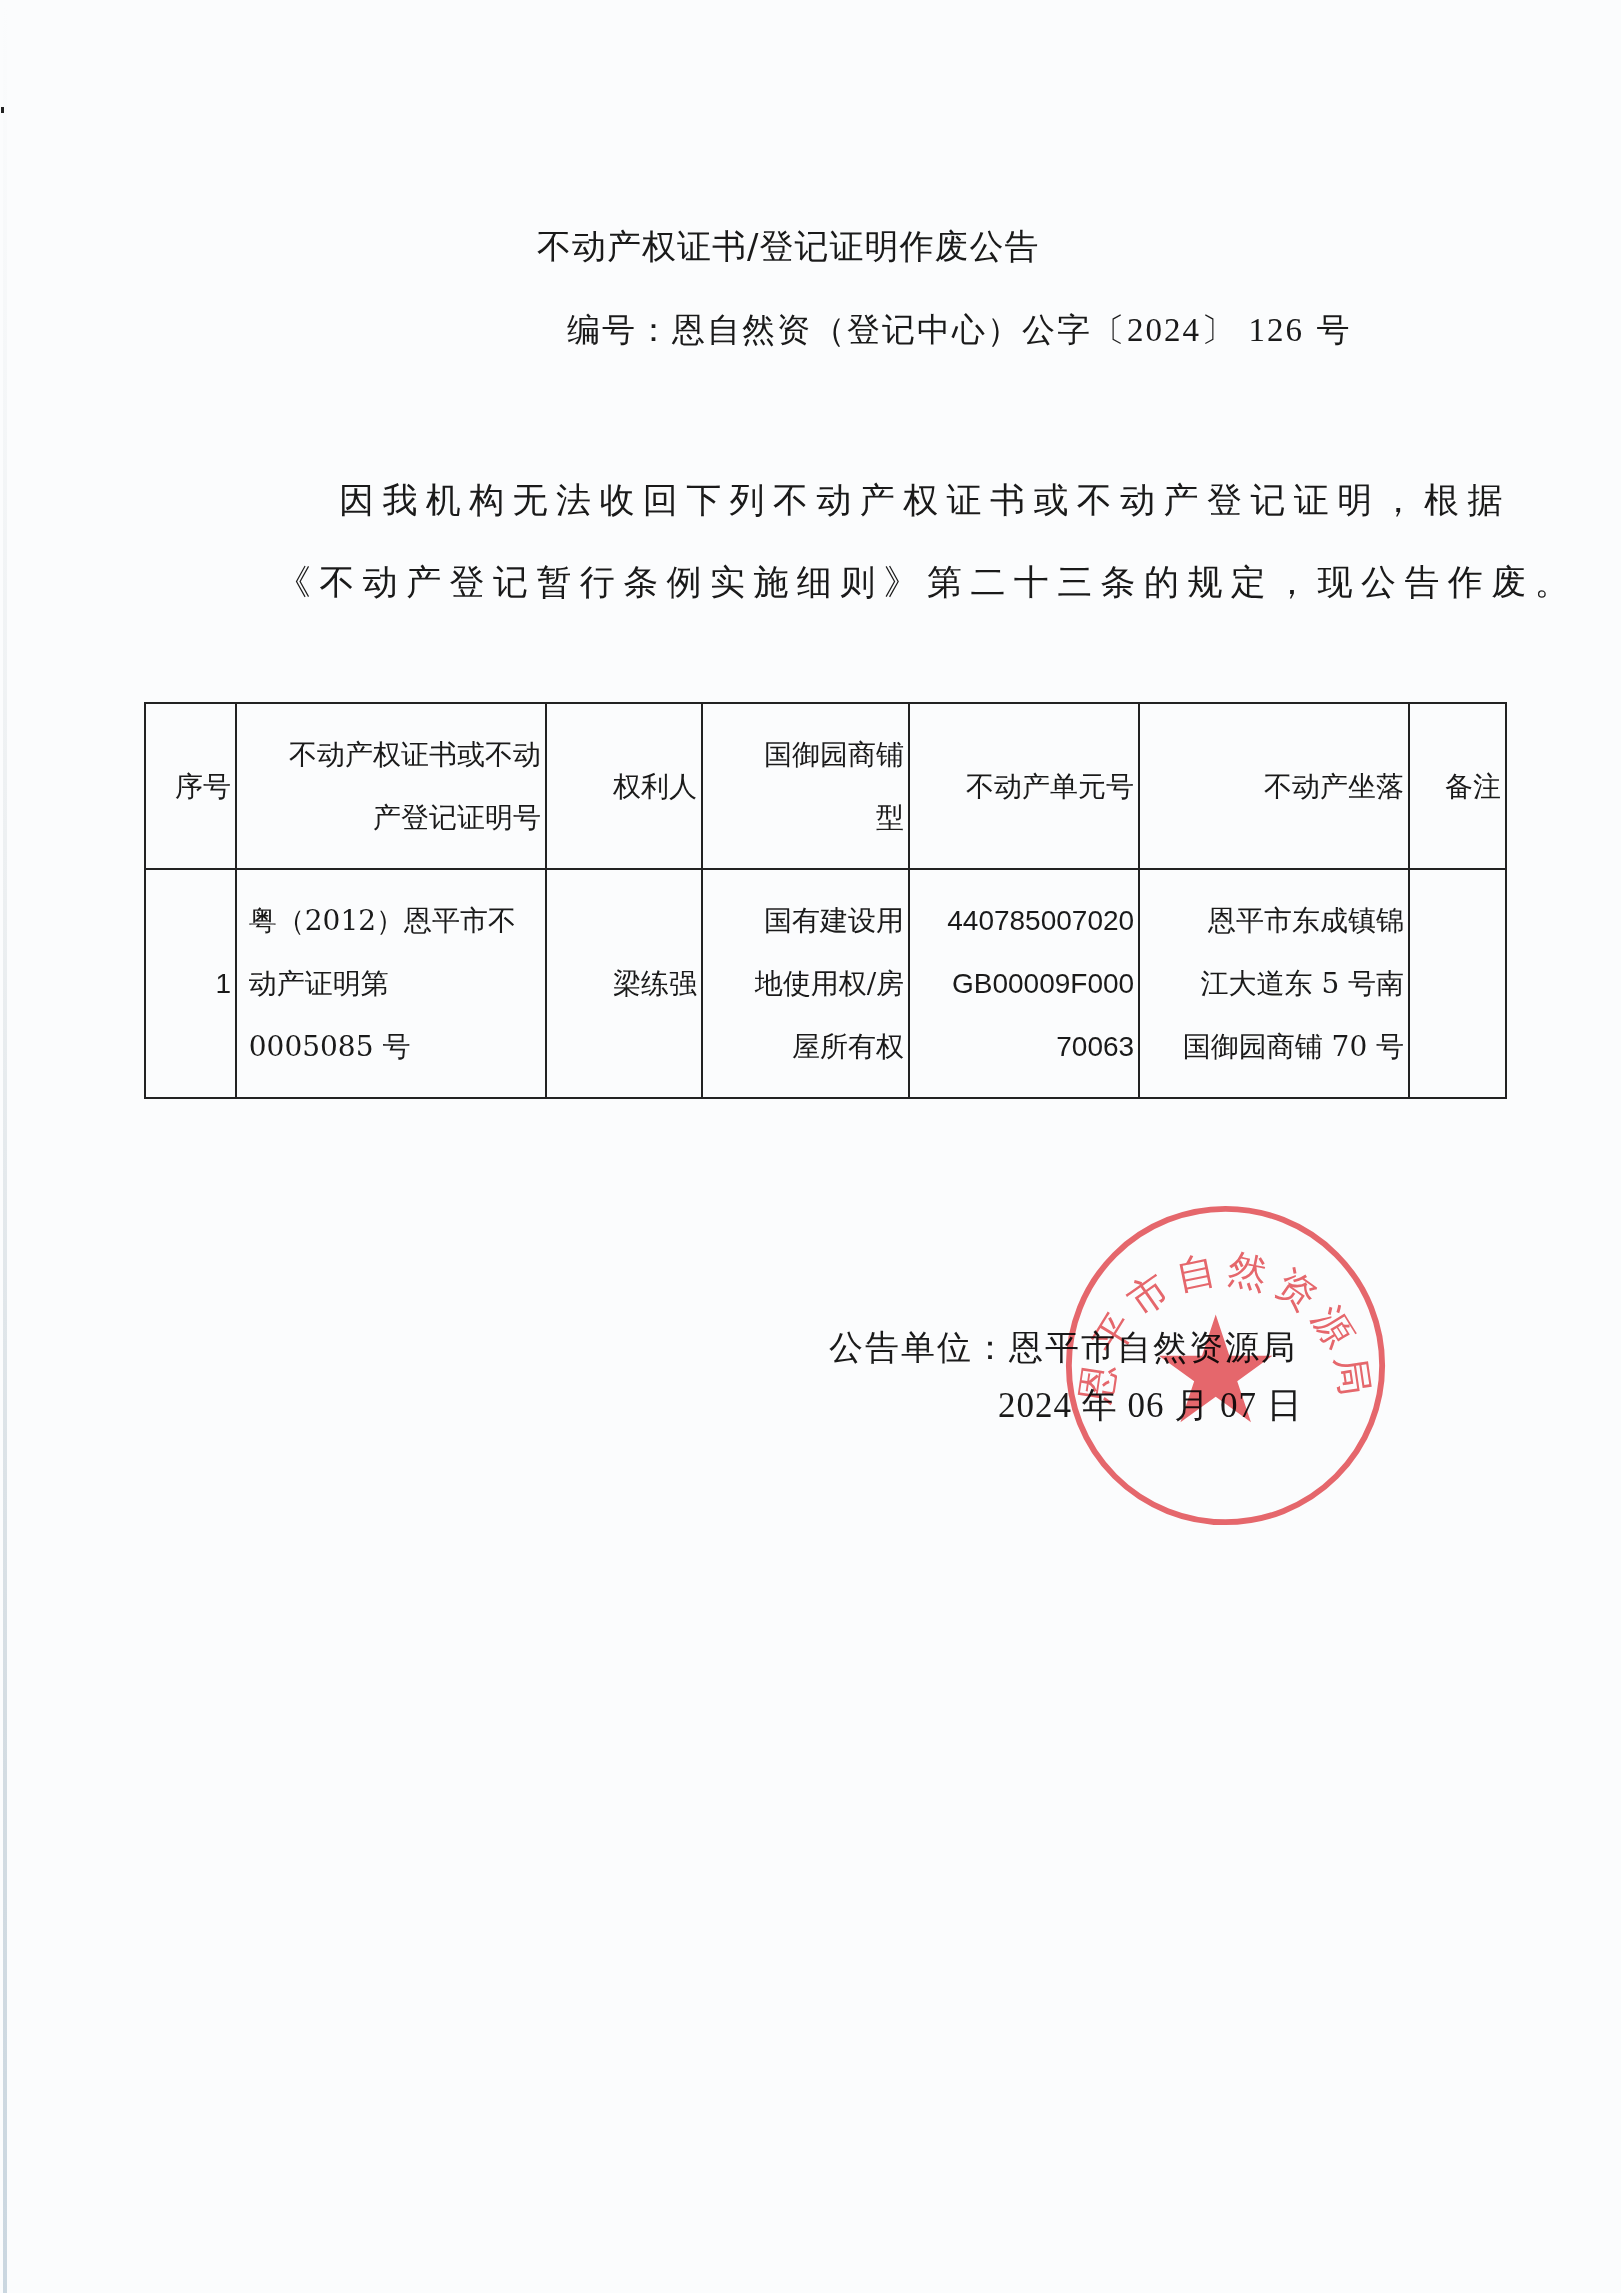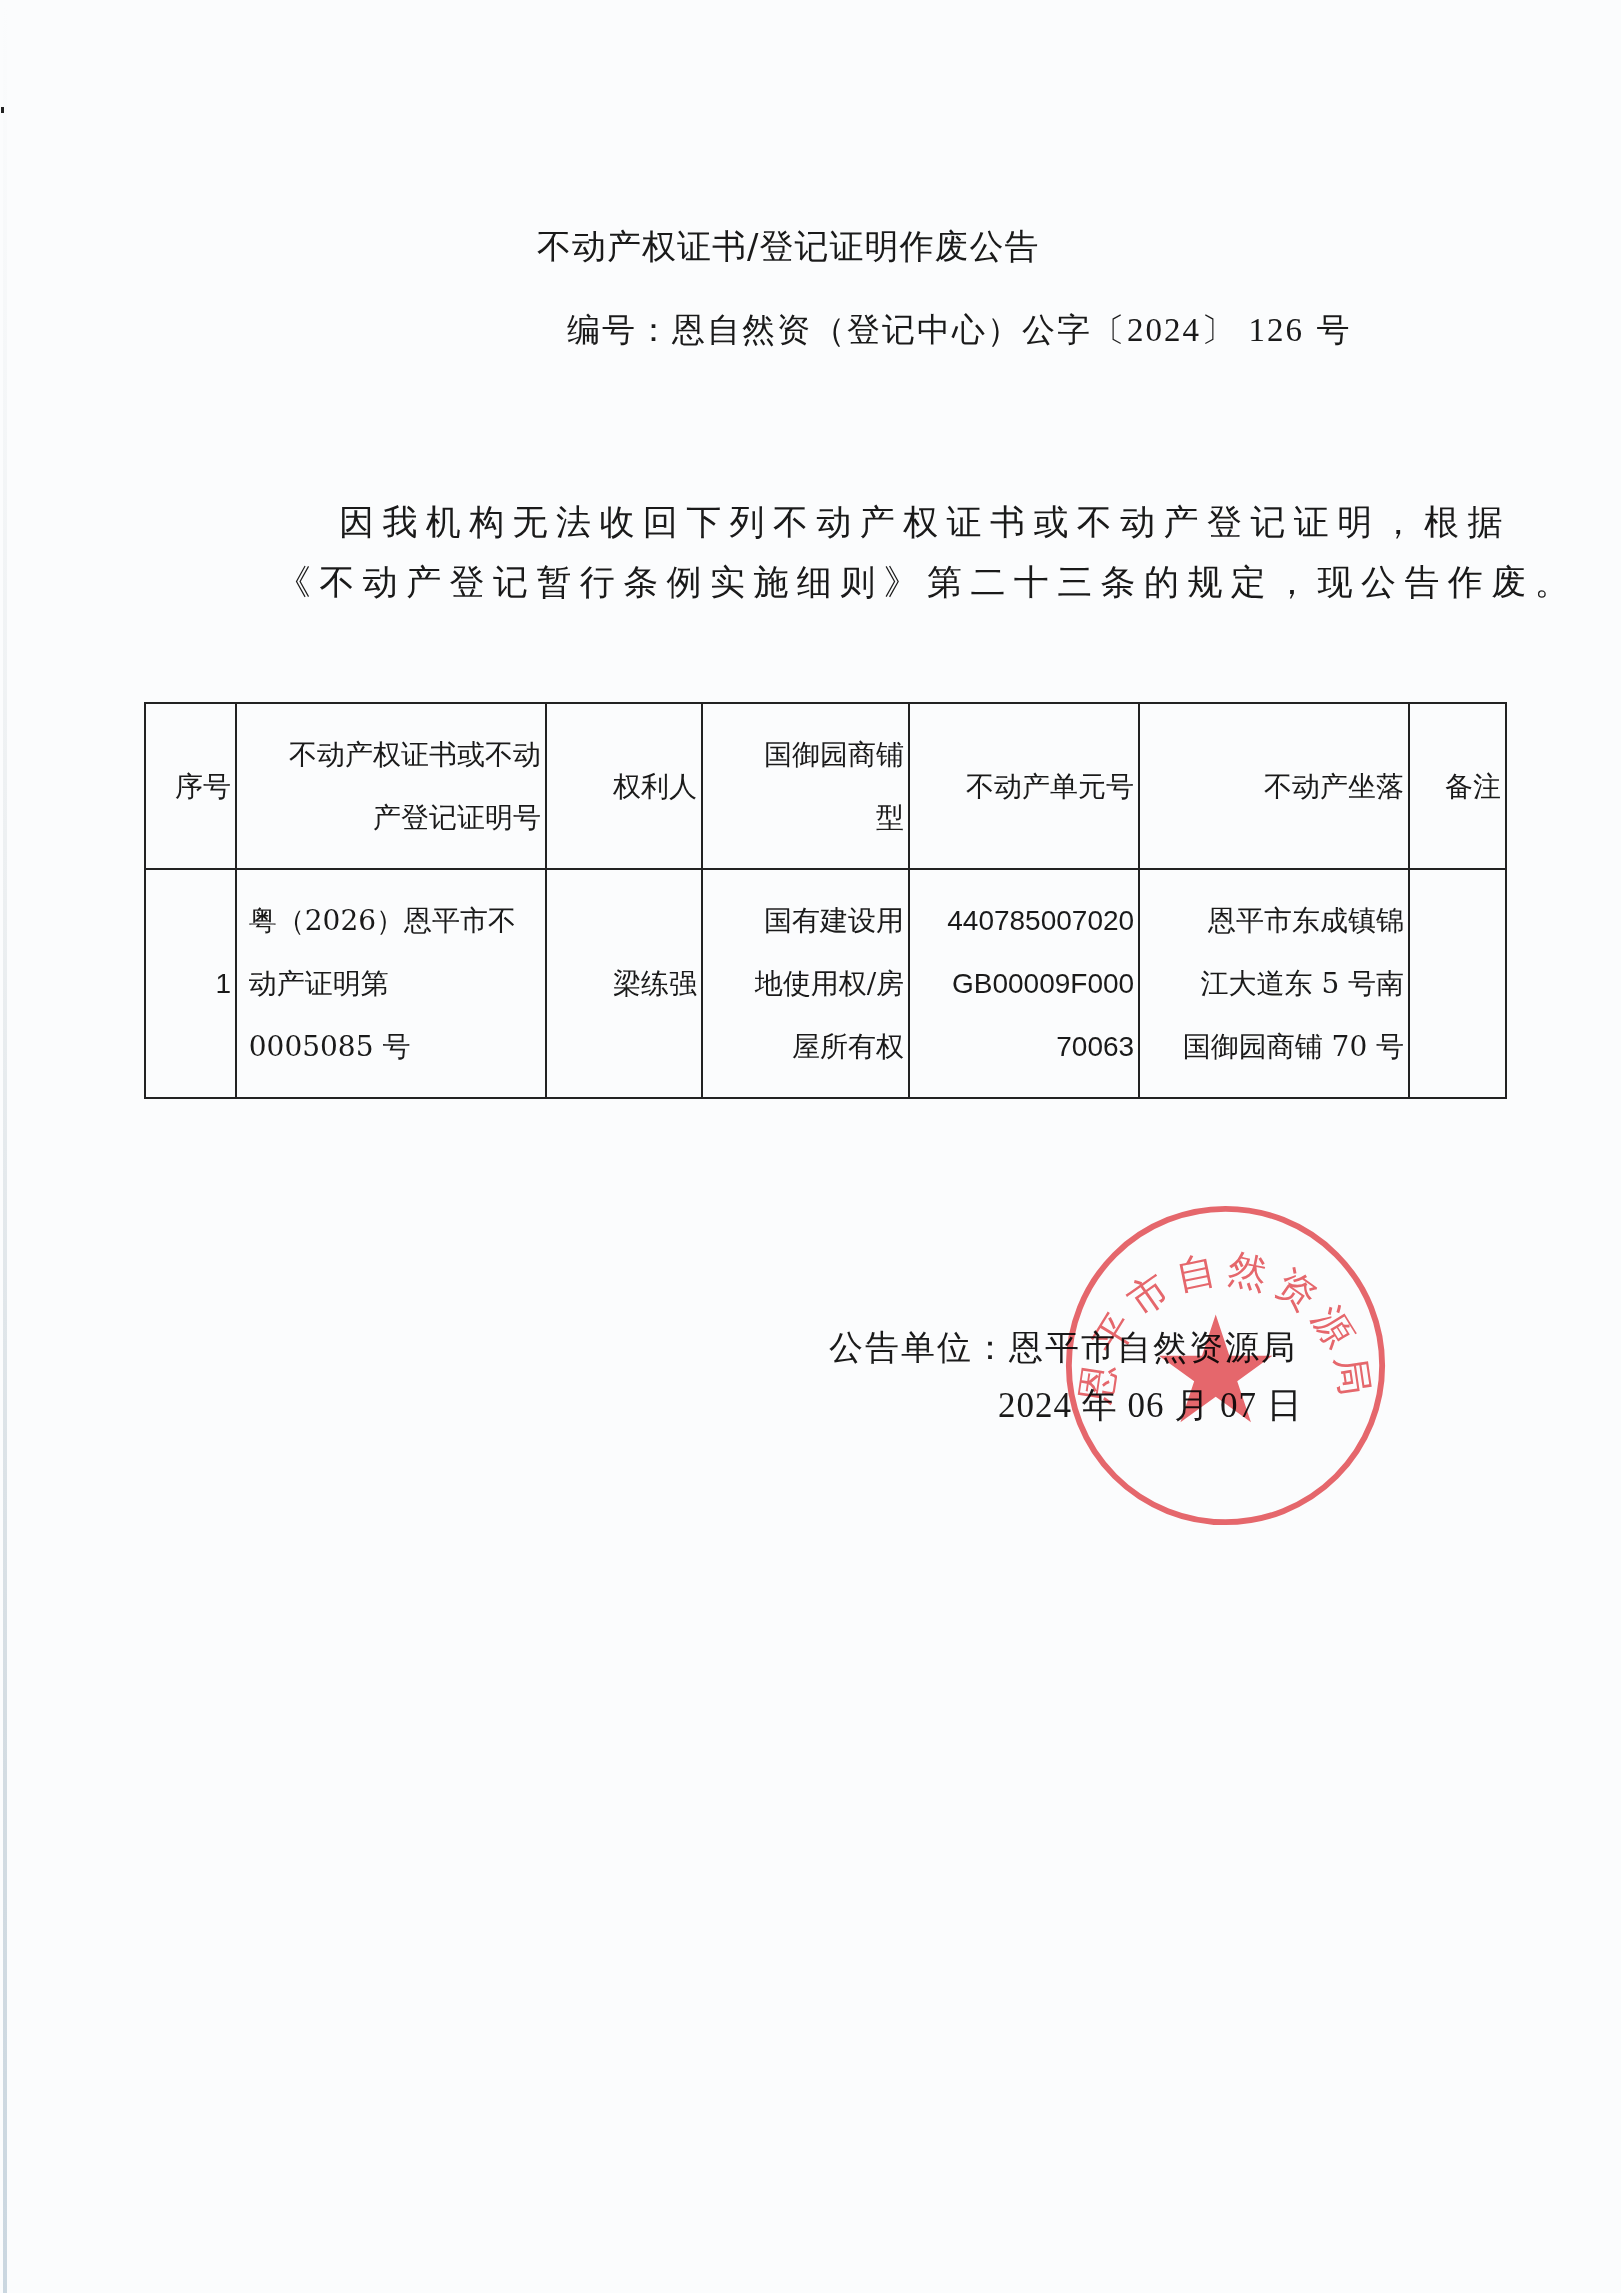--- a/index.html
+++ b/index.html
@@ -55,21 +55,21 @@
     .doc-number .num {
       font-family: "Liberation Serif", "DejaVu Serif", serif;
     }
     .para {
       position: absolute;
       font-size: 35px;
       line-height: 47px;
       white-space: nowrap;
       letter-spacing: 8.4px;
     }
-    .para-1 { left: 339px; top: 499px; }
+    .para-1 { left: 339px; top: 477px; }
     .para-2 { left: 276px; top: 559px; letter-spacing: 8.4px; }
 
     table.register {
       position: absolute;
       left: 144px;
       top: 702px;
       border-collapse: collapse;
       table-layout: fixed;
       width: 1360px;
       font-size: 28px;
@@ -168,21 +168,21 @@
       </th>
       <th>不动产单元号</th>
       <th>不动产坐落</th>
       <th>备注</th>
     </tr>
   </thead>
   <tbody>
     <tr>
       <td class="num-font">1</td>
       <td class="cell-left">
-        <span class="line">粤（2026）恩平市不</span>
+        <span class="line">粤（2012）恩平市不</span>
         <span class="line">动产证明第</span>
         <span class="line">0005085 号</span>
       </td>
       <td>梁练强</td>
       <td>
         <span class="line">国有建设用</span>
         <span class="line">地使用权/房</span>
         <span class="line">屋所有权</span>
       </td>
       <td class="num-font">

